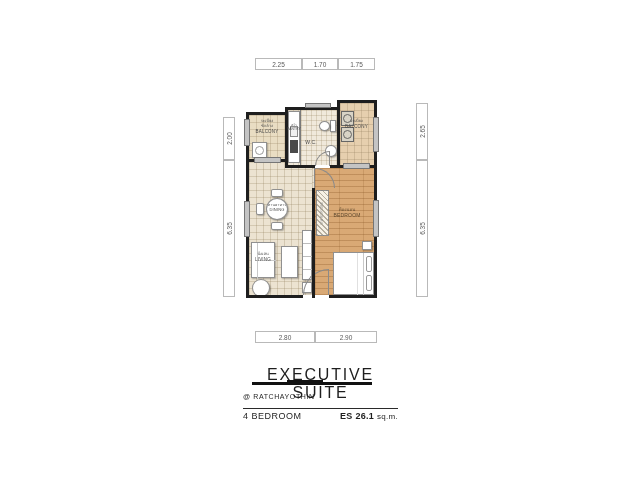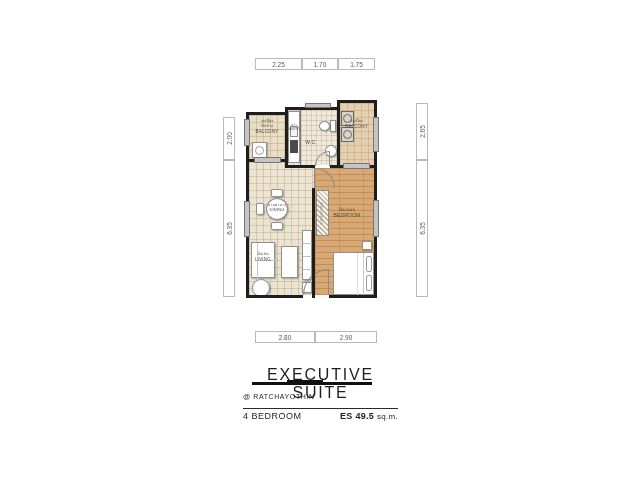--- a/index.html
+++ b/index.html
@@ -209,16 +209,16 @@
   <div class="tb" id="suite-name">EXECUTIVE SUITE</div>
   <div class="bar" style="left:252px;top:382px;width:35px;height:3px"></div>
   <div class="bar" style="left:287px;top:380px;width:36px;height:5px"></div>
   <div class="bar" style="left:323px;top:382px;width:49px;height:3px"></div>
   <div class="tb" id="project-line">
     <span id="project-loc">@ RATCHAYOTHIN</span>
   </div>
   <div class="tb" id="tb-rule"></div>
   <div class="tb" id="unit-line">
     <span id="unit-type">4 BEDROOM</span>
-    <span class="area"><b>ES</b> <b>49.5</b> <span class="unit">sq.m.</span></span>
+    <span class="area"><b>ES</b> <b>26.1</b> <span class="unit">sq.m.</span></span>
   </div>
 
 </div>
 
 </body></html>

